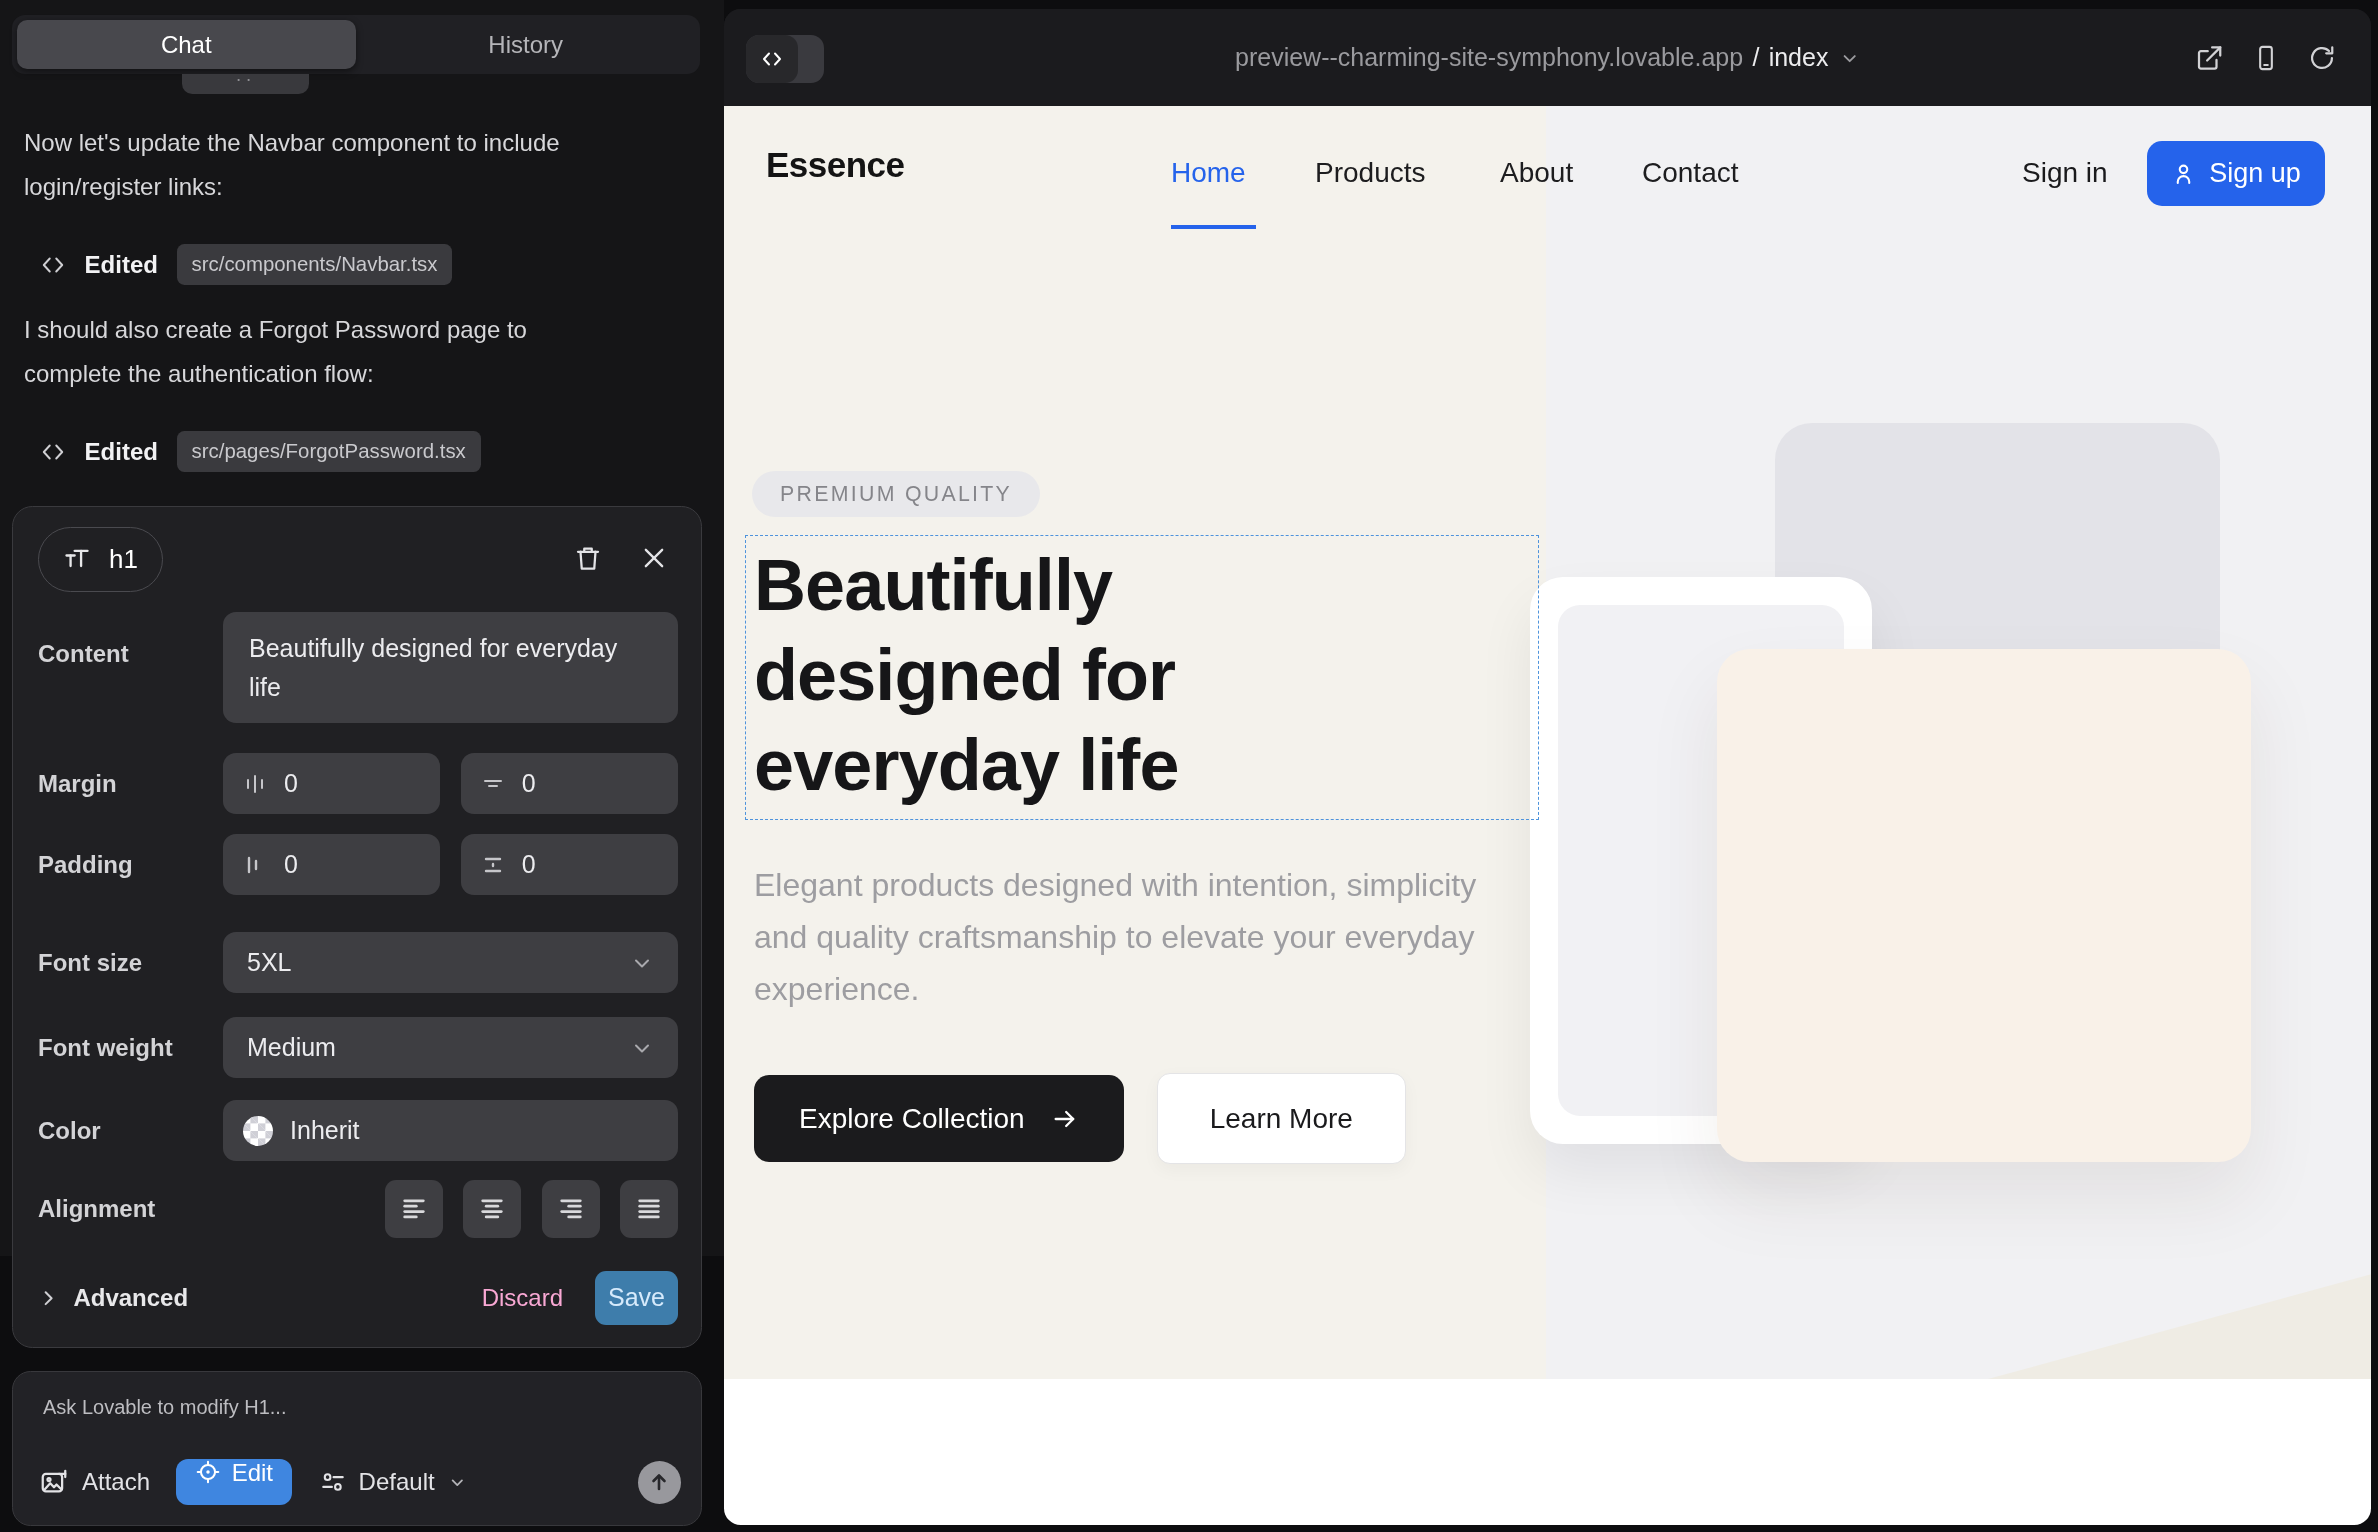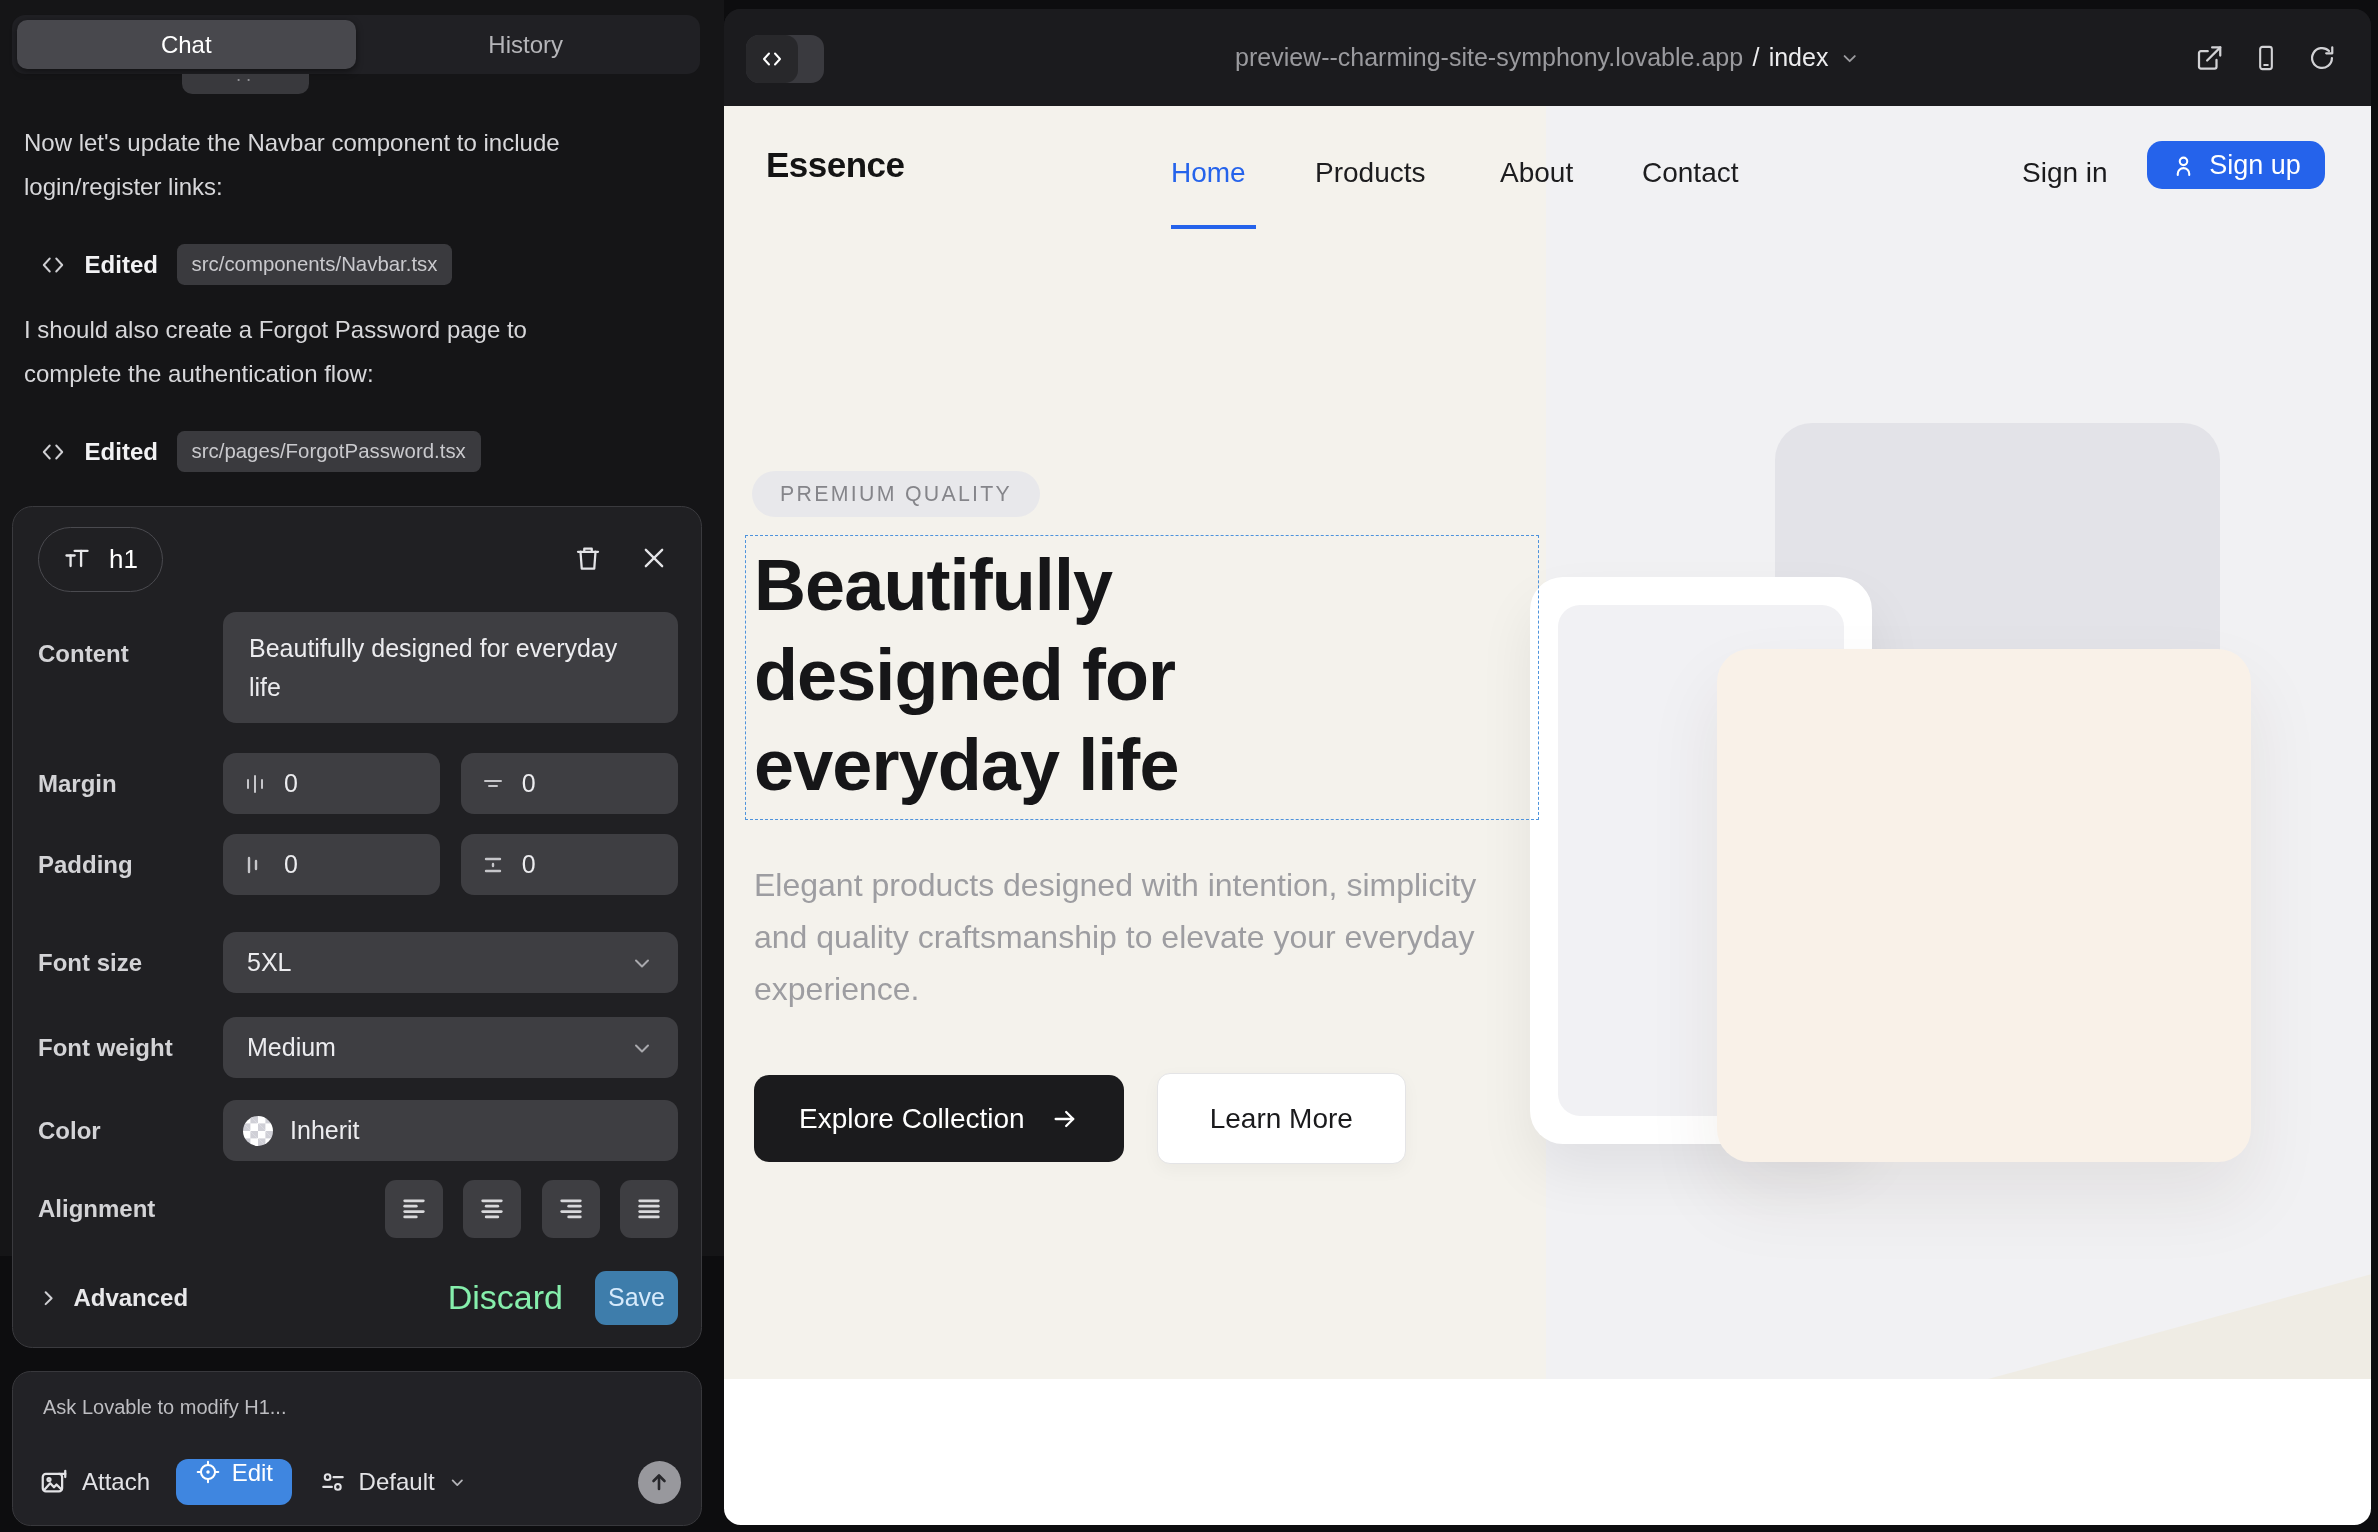--- a/index.html
+++ b/index.html
@@ -49,21 +49,21 @@
   .select-field .chev { color:#a9a9ad; display:flex; }
   .swatch { width:30px; height:30px; border-radius:50%; flex:none;
             background-image:linear-gradient(45deg,#cfcfd6 25%,transparent 25%,transparent 75%,#cfcfd6 75%),linear-gradient(45deg,#cfcfd6 25%,#ffffff 25%,#ffffff 75%,#cfcfd6 75%);
             background-size:15px 15px; background-position:0 0,7.4px 7.4px; }
   .align-group { display:flex; justify-content:flex-end; gap:20.4px; }
   .align-btn { width:58px; height:58px; background:#3e3e42; border-radius:11px; display:flex; align-items:center; justify-content:center; color:#d9d9dc; cursor:pointer; }
   .adv-row { display:flex; align-items:center; justify-content:space-between; height:54px; }
   .adv-left { display:flex; align-items:center; gap:15px; color:#e8e8ea; font-size:24px; font-weight:600; }
   .adv-left .chev { color:#cfcfd3; display:flex; }
   .adv-right { display:flex; align-items:center; gap:32px; }
-  .discard-btn { font-size:34px; color:#86efac; cursor:pointer; }
+  .discard-btn { font-size:24px; color:#f9a8d4; cursor:pointer; }
   .save-btn { width:83px; height:54px; border-radius:11px; background:#3e7dab; color:#d6eafb; font-size:25px; display:flex; align-items:center; justify-content:center; cursor:pointer; }
 
   
   .prompt-card { position:absolute; left:12px; top:1371px; width:690px; height:155px; background:#222226; border:0.9px solid #38383c; border-radius:18.6px; }
   .prompt-placeholder { position:absolute; left:30px; top:24px; font-size:20px; color:#bdbdc1; }
   .prompt-toolbar { position:absolute; left:26px; right:20.4px; bottom:18.6px; height:48px; display:flex; align-items:center; }
   .attach-btn { display:flex; align-items:center; gap:13px; color:#e3e3e6; font-size:24px; cursor:pointer; }
   .edit-pill { margin-left:26px; height:46px; border-radius:12px; background:#3f86e0; color:#ffffff; display:flex; align-items:flex-start; gap:11px; padding:0 18.6px; font-size:24px; cursor:pointer; }
   .default-btn { margin-left:28px; display:flex; align-items:center; gap:13px; color:#e3e3e6; font-size:24px; cursor:pointer; }
   .default-btn .chev { color:#b3b3b7; display:flex; }
@@ -87,21 +87,21 @@
   .bg-gray { position:absolute; left:822px; top:0; right:0; height:1273px; background:#f1f1f3; }
   .bg-wedge { position:absolute; left:1263px; top:1168px; width:384px; height:105px; background:#efece4; clip-path:polygon(0 100%,100% 0,100% 100%); }
 
   .site-nav { position:absolute; left:0; top:0; right:0; height:134px; }
   .brand { position:absolute; left:42px; top:39px; font-size:35px; font-weight:bold; color:#141414; letter-spacing:-0.5px; }
   .nav-link { position:absolute; top:51px; font-size:28px; color:#1d1d1f; cursor:pointer; }
   .nav-home { left:447px; color:#2563eb; }
   .nav-underline { position:absolute; left:447px; top:119px; width:85px; height:3.7px; background:#2563eb; }
   .nav-products { left:591px; } .nav-about { left:776px; } .nav-contact { left:918px; }
   .signin { position:absolute; left:1298px; top:51px; font-size:28px; color:#1a1a1c; cursor:pointer; }
-  .signup { position:absolute; left:1423px; top:35px; width:178px; height:48px; background:#2563eb; border-radius:15px; color:#ffffff; display:flex; align-items:center; justify-content:center; gap:13px; font-size:27px; cursor:pointer; }
+  .signup { position:absolute; left:1423px; top:35px; width:178px; height:65px; background:#2563eb; border-radius:15px; color:#ffffff; display:flex; align-items:center; justify-content:center; gap:13px; font-size:27px; cursor:pointer; }
 
   .hero-badge { position:absolute; left:28px; top:365px; height:46px; display:inline-flex; align-items:center; padding:0 28px; background:#e8e8eb; border-radius:927px; font-size:21.3px; letter-spacing:2.3px; color:#85858a; }
   .selection-box { position:absolute; left:21.3px; top:429px; width:794px; height:285px; border:1.9px dashed #4e93dc; z-index:6; }
   .hero-h1 { position:absolute; left:30px; top:434px; width:649px; font-size:72px; line-height:90px; font-weight:600; color:#161618; letter-spacing:-0.9px; z-index:5; }
   .hero-p { position:absolute; left:30px; top:753px; width:724px; font-size:32px; line-height:52px; color:#9d9da1; }
   .cta-row { position:absolute; left:30px; top:967px; display:flex; gap:33px; align-items:center; }
   .cta-primary { height:87px; background:#1b1b1d; border-radius:15px; color:#ffffff; display:flex; align-items:center; gap:26px; padding:0 45px; font-size:28px; cursor:pointer; }
   .cta-secondary { height:91px; background:#ffffff; border:1.9px solid #e4e4e6; border-radius:13px; color:#1a1a1c; display:flex; align-items:center; padding:0 52px; font-size:28px; cursor:pointer; box-shadow:0 5.6px 16.7px rgba(0,0,0,.04); }
 
   .card-gray { position:absolute; left:1051px; top:317px; width:445px; height:566px; background:#e3e3e8; border-radius:37px; z-index:1; }

